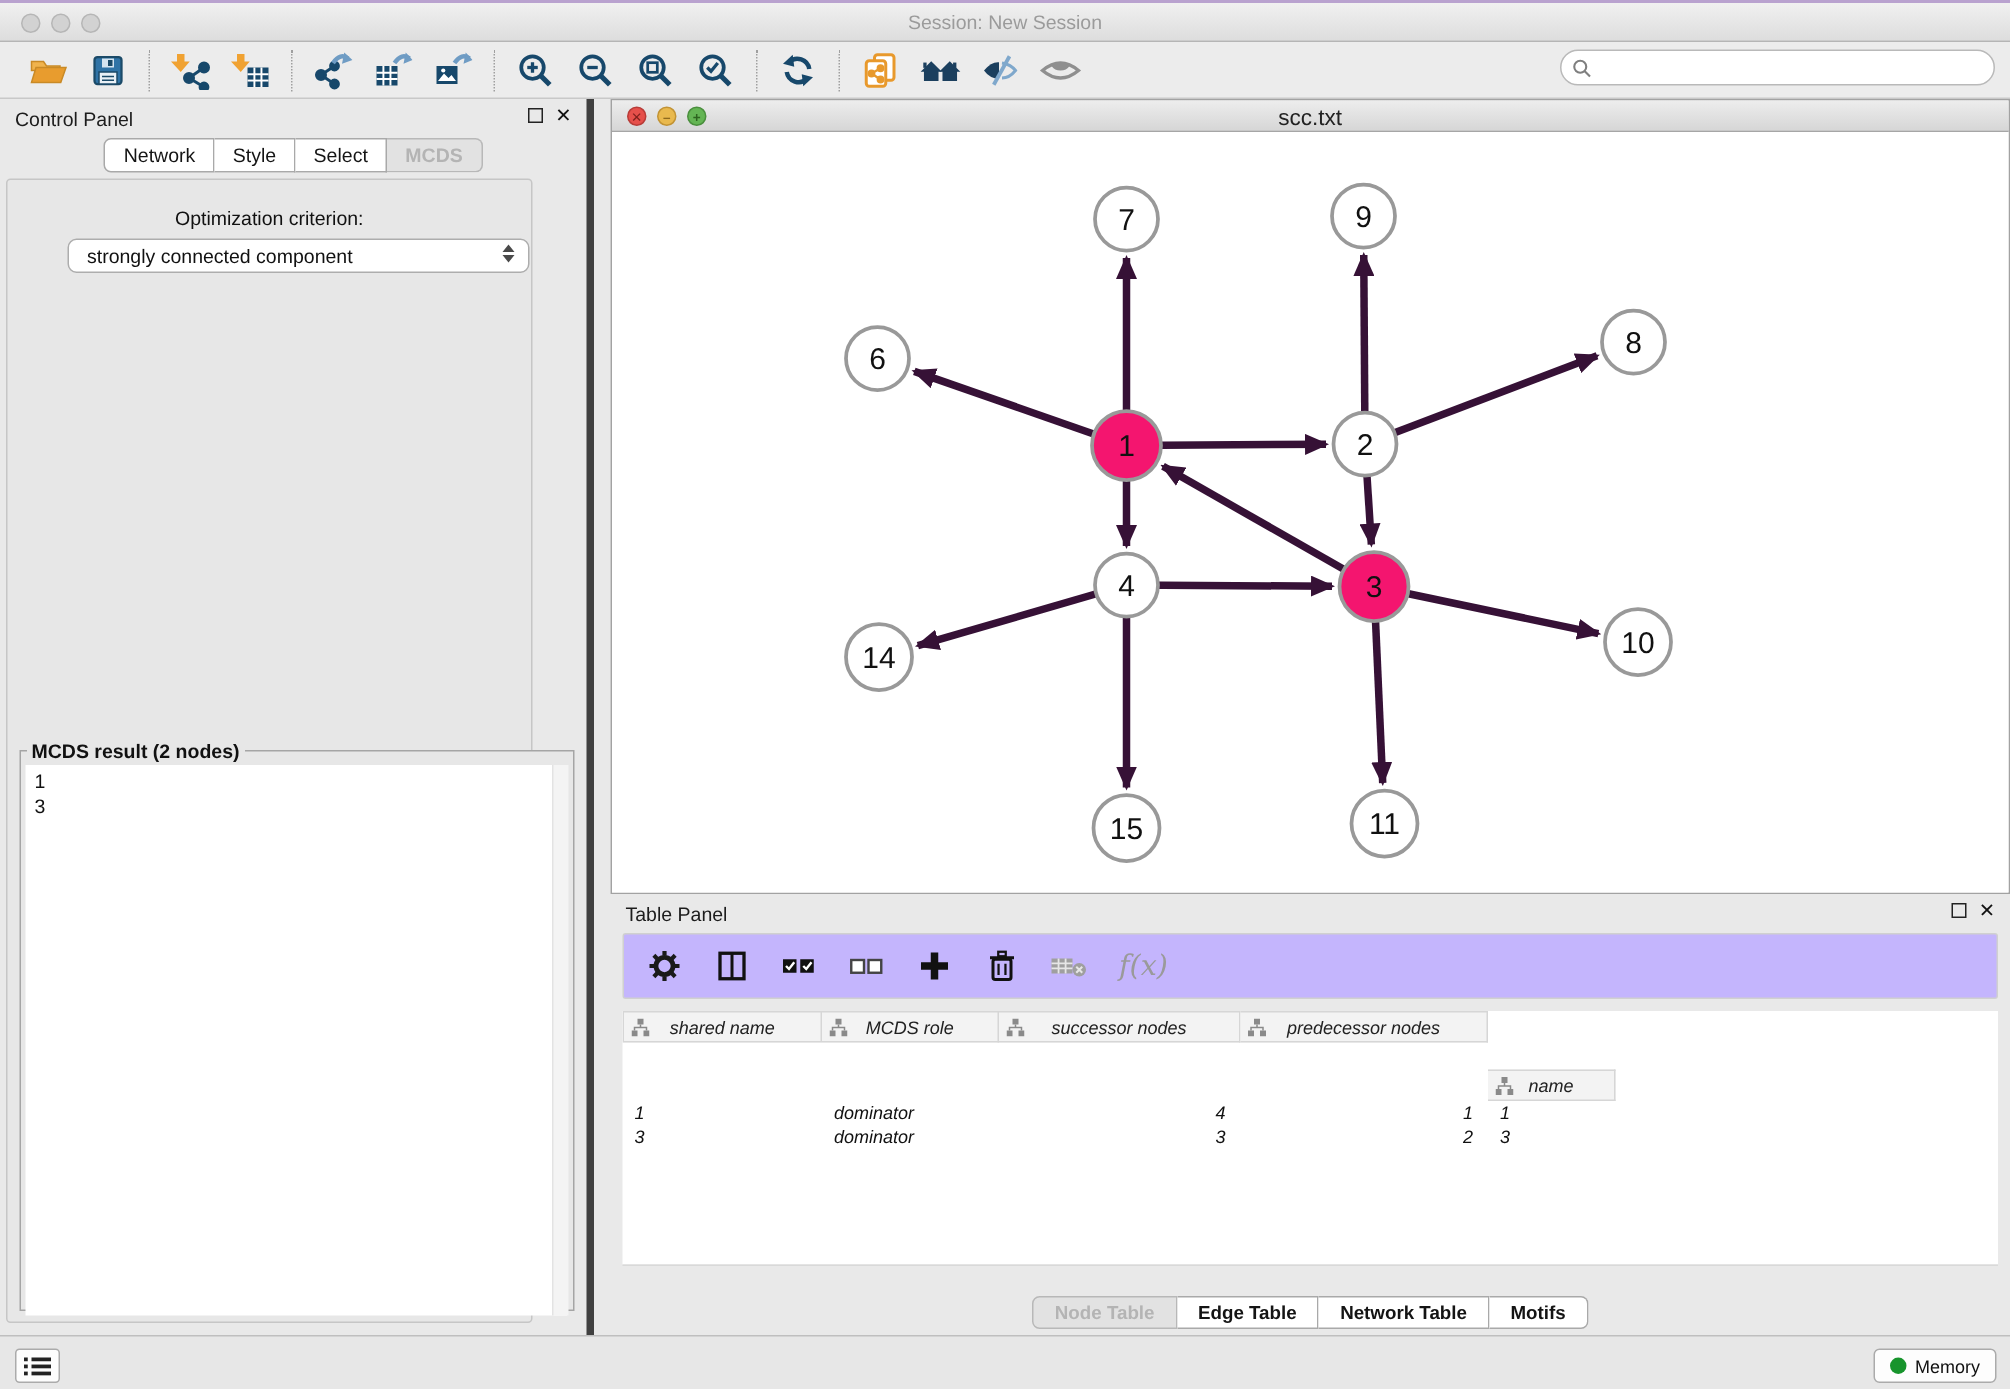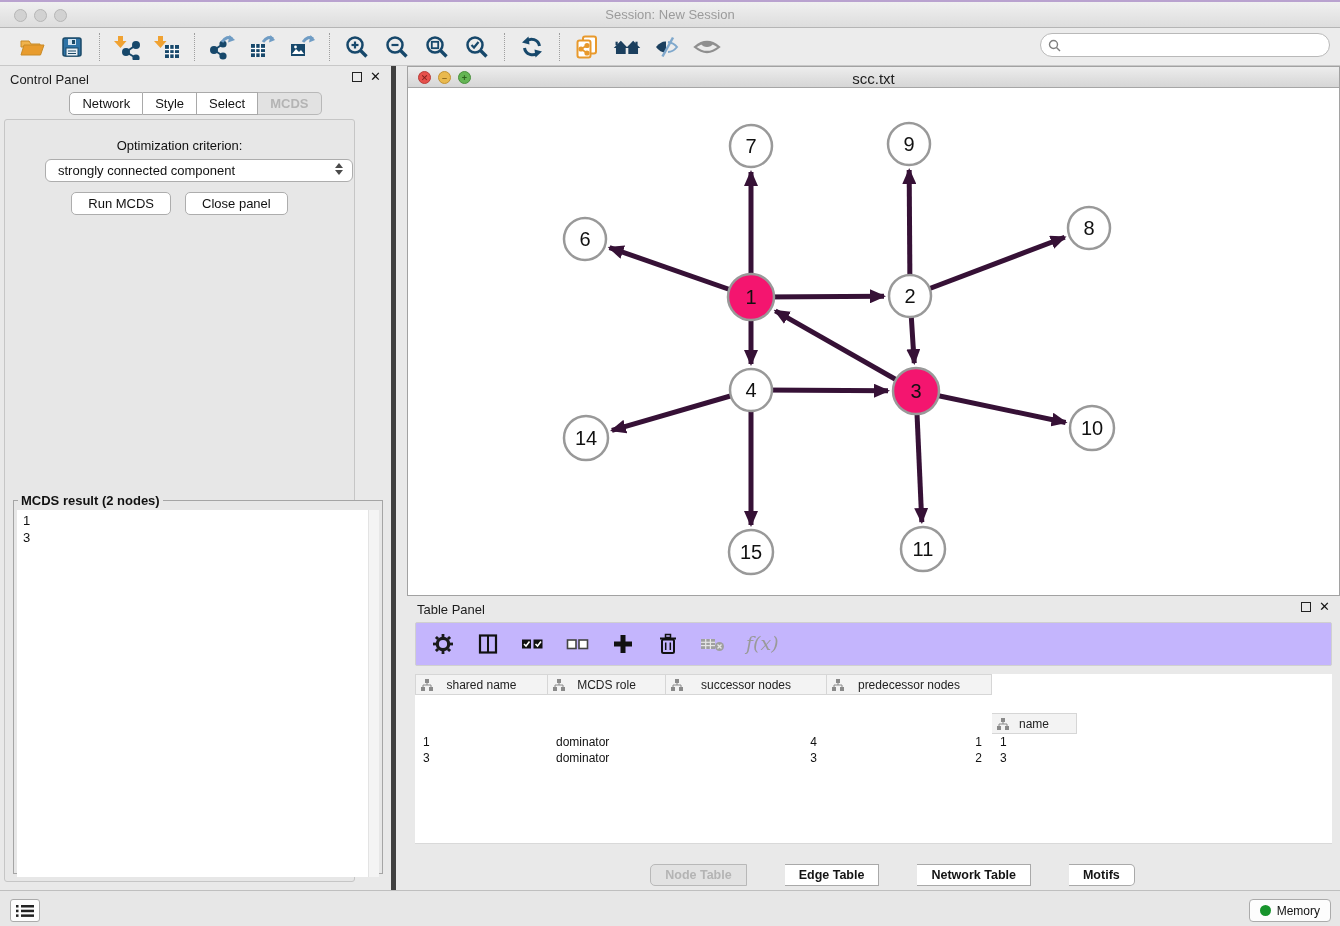--- a/index.html
+++ b/index.html
@@ -75,35 +75,35 @@
   .ntl.min   { left:30px;  background:#e9b94e; border:1px solid #c29334; color:#8f6a1d; }
   .ntl.max   { left:50px;  background:#64b554; border:1px solid #4a8f3d; color:#2d641f; }
   .net-body { position:relative; width:931px; height:507px; background:#fff; }
 
   
   .table-panel { position:absolute; left:407px; top:596px; width:933px; height:294px; background:#e9e9e9; }
   .tp-toolbar { position:absolute; left:8px; top:26px; width:917px; height:44px;
     background:#c4b5fd; border:1px solid #d0d0d0; border-radius:2px;
     display:flex; align-items:center; padding-left:12px; gap:15px; }
   .tp-toolbar .tb-btn { margin:0; }
-  .node-table { position:absolute; left:8px; top:78px; width:917px; height:169px; background:#fff; overflow:hidden; }
+  .node-table { position:absolute; left:8px; top:78px; width:917px; height:169px; background:#fff; overflow:hidden;font-style:italic; }
   .thead { display:flex; }
   .th { height:21px; background:#f3f3f3; border:1px solid #d6d6d6; border-left:none;
     position:relative; display:flex; align-items:center; justify-content:center;
     font-size:12px; color:#222; }
   .th:first-child { border-left:1px solid #d6d6d6; }
   .th .tree { position:absolute; left:5px; top:4px; }
   .tr { display:flex; height:16px; }
   .td { font-size:12px; color:#111; line-height:16px; white-space:nowrap; overflow:hidden; }
   .td.left { text-align:left; padding-left:8px; }
   .td.right { text-align:right; padding-right:10px; }
   .tp-hsplit { position:absolute; left:8px; top:247px; width:917px; height:19px;
     background:#e9e9e9; border-top:1px solid #d9d9d9; }
   .tp-tabs { position:absolute; left:0; top:268px; width:933px; display:flex; justify-content:center; }
-  .tp-tabs .seg { font-weight:bold; font-size:12.5px; padding:3px 14px;margin-left:38px; }
+  .tp-tabs .seg { font-weight:bold; font-size:12.5px; padding:3px 14px; }
 
   
   .statusbar { position:absolute; left:0; top:890px; width:1340px; height:36px;
     background:#e7e7e7; border-top:1px solid #bfbfbf; }
   .list-btn { position:absolute; left:10px; top:8px; width:30px; height:23px; background:#fdfdfd;
     border:1px solid #ababab; border-radius:3px; display:flex; align-items:center; justify-content:center; }
   .memory-btn { position:absolute; right:9px; top:8px; height:23px; background:#fdfdfd;
     border:1px solid #ababab; border-radius:4px; display:flex; align-items:center;
     gap:6px; padding:0 10px; font-size:12px; color:#111; }
   .mem-dot { width:11px; height:11px; border-radius:50%; background:#17942c; display:inline-block; }
@@ -297,24 +297,20 @@
       <span class="seg sel">MCDS</span>
     </div>
   <div class="cp-content">
     <div class="opt-label">Optimization criterion:</div>
     <div class="dropdown">
       <span>strongly connected component</span>
       <span class="dd-arrows">
           <i class="dd-up"></i>
           <i class="dd-down"></i>
         </span>
-    </div>
-    <div class="btn-row">
-      <button class="aqua-btn">Run MCDS</button>
-      <button class="aqua-btn">Close panel</button>
     </div>
     <fieldset class="result">
       <legend>MCDS result (2 nodes)</legend>
       <div class="result-box" id="result-lines">
           <div>1</div>
           <div>3</div>
         </div>
       <div class="result-scroll"></div>
     </fieldset>
   </div>

